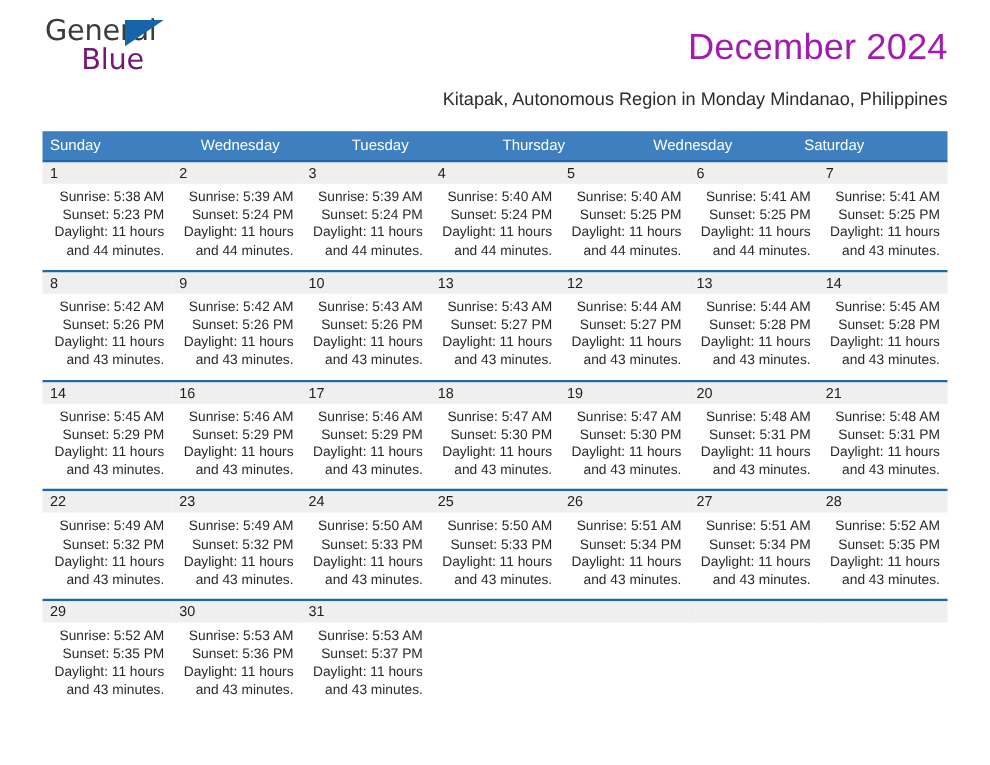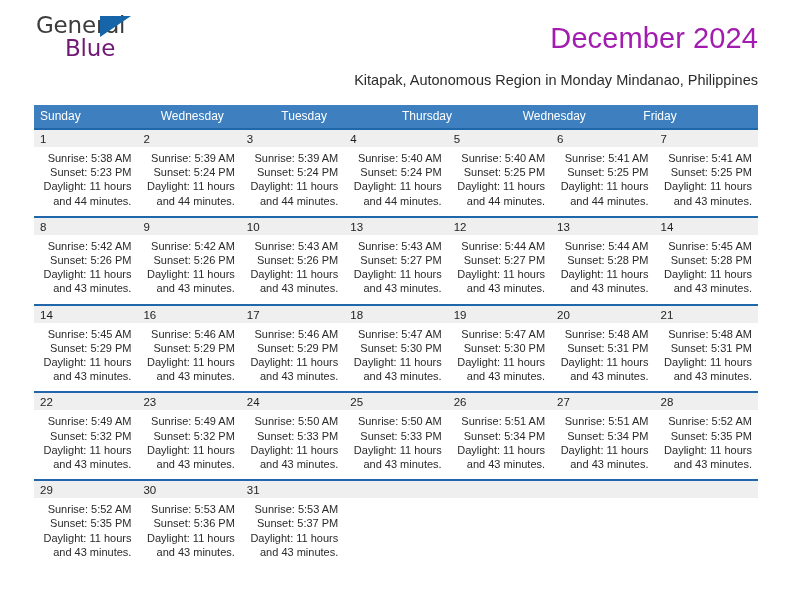--- a/index.html
+++ b/index.html
@@ -158,21 +158,21 @@
   </div>
 
   <div class="calendar">
 
     <div class="weekday-row">
       <div class="weekday">Sunday</div>
       <div class="weekday">Wednesday</div>
       <div class="weekday">Tuesday</div>
       <div class="weekday">Thursday</div>
       <div class="weekday">Wednesday</div>
-      <div class="weekday">Friday</div>
+      <div class="weekday">Saturday</div>
     </div>
 
     <div class="week">
       <div class="day">
         <div class="day-num-band">1</div>
         <div class="day-body">
           <div>Sunrise: 5:38 AM</div>
           <div>Sunset: 5:23 PM</div>
           <div>Daylight: 11 hours</div>
           <div>and 44 minutes.</div>

